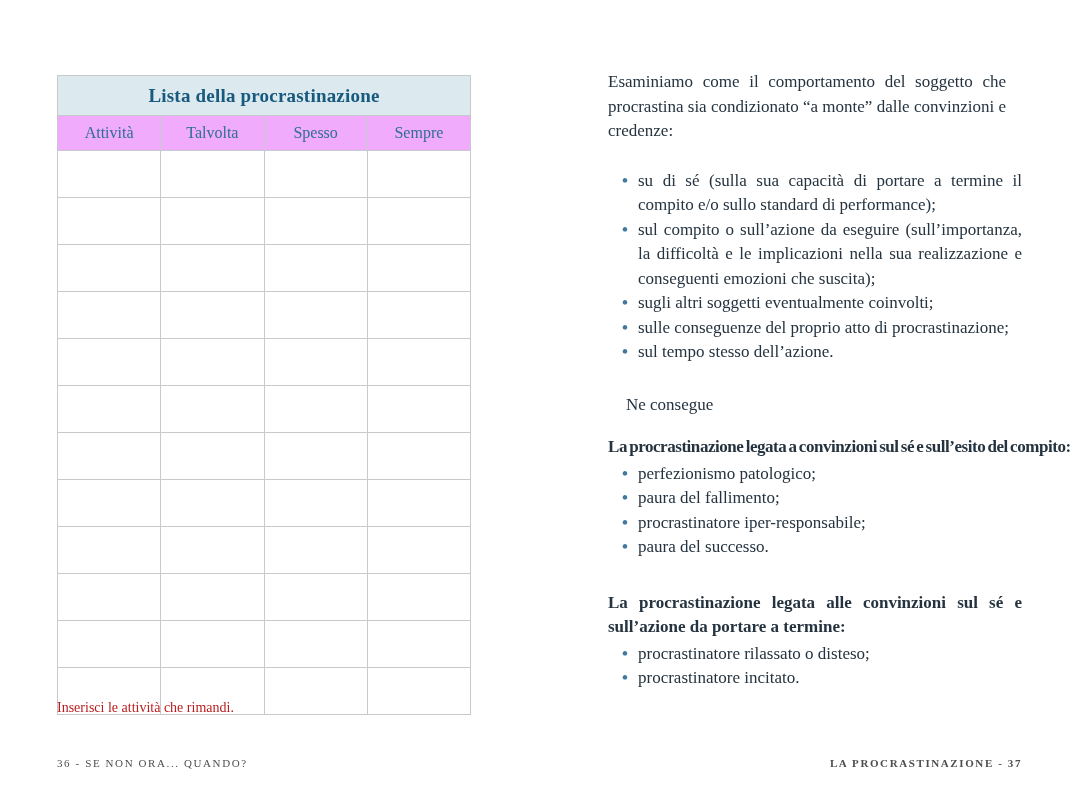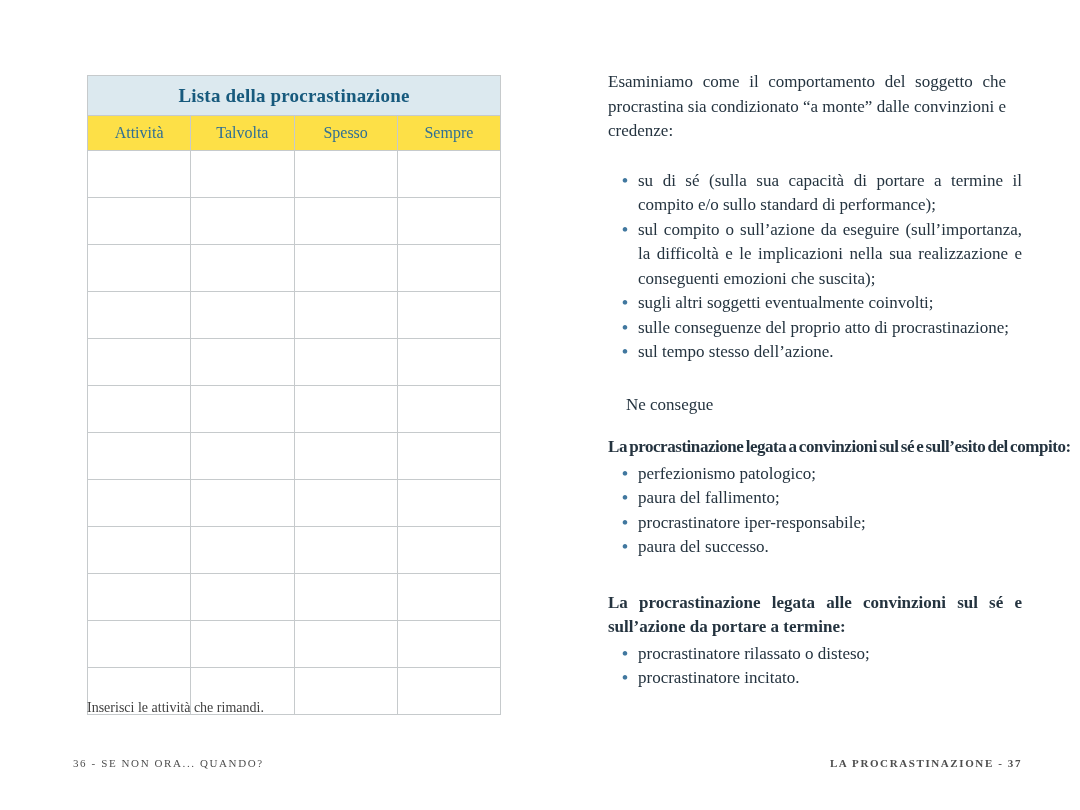--- a/index.html
+++ b/index.html
@@ -7,21 +7,21 @@
     width: 1080px; height: 810px;
     background: #ffffff;
     font-family: "Liberation Serif", serif;
     color: #24333f;
     position: relative;
     overflow: hidden;
   }
   .spread { position: absolute; inset: 0; }
 
   
-  .left-page  { position: absolute; left: 0; top: 0; width: 540px; height: 810px; margin-left: 30px; }
+  .left-page  { position: absolute; left: 0; top: 0; width: 540px; height: 810px; }
   .right-page { position: absolute; left: 540px; top: 0; width: 540px; height: 810px; }
 
   table.proc-table {
     position: absolute; left: 57px; top: 75px;
     width: 414px;
     border-collapse: collapse;
     table-layout: fixed;
   }
   .proc-table th, .proc-table td {
     border: 1px solid #c6cacc;
@@ -29,32 +29,32 @@
   .proc-table .title-row th {
     background: #dce9ef;
     color: #175a7d;
     font-size: 19px;
     font-weight: bold;
     text-align: center;
     height: 37px;
     letter-spacing: 0.2px;
   }
   .proc-table .header-row th {
-    background: #fde047;
+    background: #f0abfc;
     color: #2f6f95;
     font-weight: normal;
     font-size: 16px;
     text-align: center;
     height: 32px;
   }
   .proc-table tbody td { height: 44px; background: #ffffff; }
 
   .table-caption {
     position: absolute; left: 57px; top: 700px;
-    font-size: 14px; color: #404040;
+    font-size: 14px; color: #b91c1c;
   }
 
   
   .text-col {
     position: absolute; left: 68px; top: 70px; width: 414px;
     font-size: 17px; line-height: 24.5px;
     text-align: justify;
   }
   .intro { margin: 0 16px 25px 0; }
   .bullet-list { margin: 0; padding: 0; list-style: none; }
@@ -75,21 +75,21 @@
   }
   .list-after-head { margin: 2px 0 0 0; }
   .sect-gap { height: 31px; }
 
   
   .footer {
     position: absolute; top: 757px;
     font-size: 11px; letter-spacing: 1.6px;
     color: #4e4e4e;
   }
-  .footer-left  { left: 43px; }
+  .footer-left  { left: 57px; }
   .footer-right { right: 58px; text-align: right; font-weight: bold; }
 </style>
 </head>
 <body>
 
 <div class="spread">
 
   <div class="left-page">
 
     <table class="proc-table">

